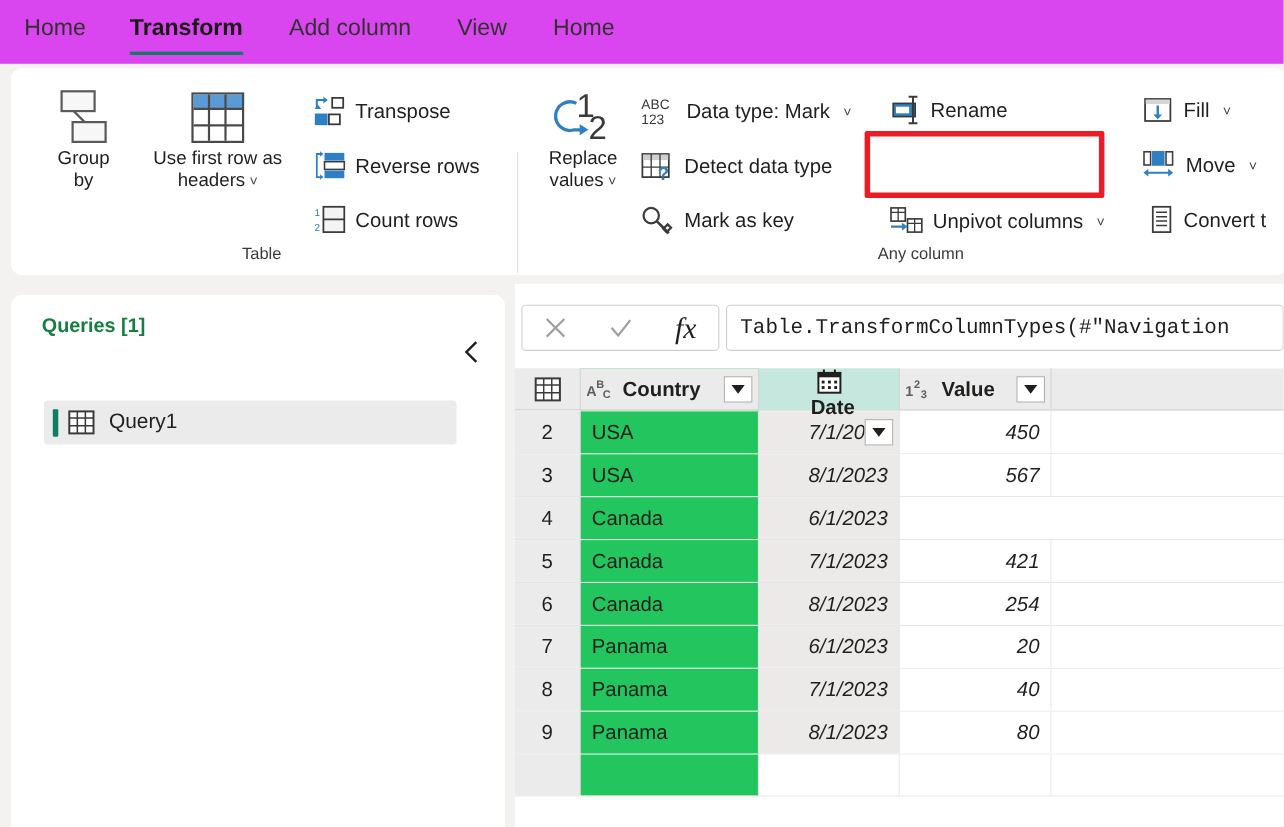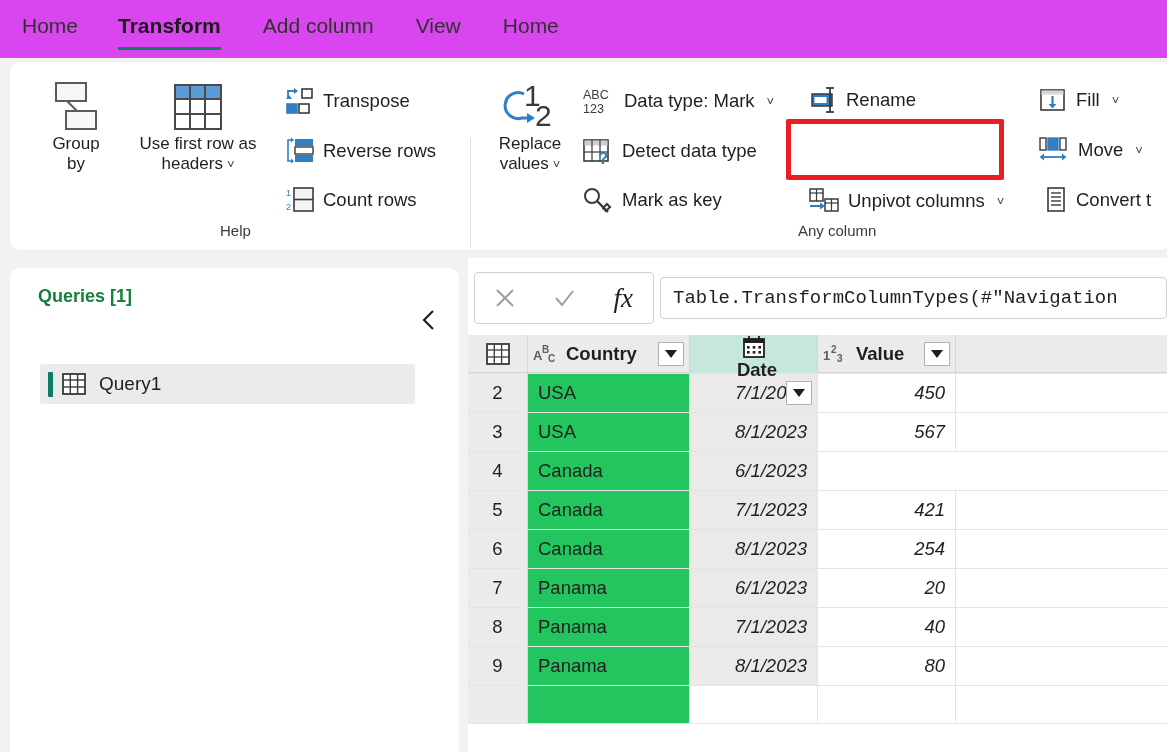--- a/index.html
+++ b/index.html
@@ -113,21 +113,21 @@
   
   .editor {
     position: absolute; left: 468px; top: 0px; width: 699px; height: 494px;
     background: #ffffff;
   }
   .fbar {
     position: absolute; left: 0px; top: 17px; width: 699px; height: 46px;
     display: flex; align-items: center;
   }
   .fbar-left {
-    width: 180px; height: 52px; margin-left: 6px;
+    width: 180px; height: 42px; margin-left: 6px;
     border: 1px solid #d2d0ce; border-radius: 4px;
     background: #fff;
     display: flex; align-items: center; justify-content: space-around;
   }
   .fbar-btn { width: 46px; height: 40px; display:flex; align-items:center; justify-content:center; cursor:pointer;}
   .fx { font-family: "Liberation Serif", serif; font-style: italic; font-size: 27px; color: #201f1e; }
   .fbar-input {
     margin-left: 6px; height: 42px; flex: 1;
     border: 1px solid #d2d0ce; border-radius: 4px;
     background: #fff;
@@ -275,21 +275,21 @@
         <svg width="30" height="28" viewBox="0 0 30 28">
           <rect x="9" y="2" width="19" height="23" fill="#f4f4f4" stroke="#3a3a3a" stroke-width="1.6"></rect>
           <line x1="9" y1="13.5" x2="28" y2="13.5" stroke="#3a3a3a" stroke-width="1.6"></line>
           <text x="1" y="10" font-size="9" fill="#2e7fc4" font-family="Liberation Sans, sans-serif">1</text>
           <text x="1" y="24" font-size="9" fill="#2e7fc4" font-family="Liberation Sans, sans-serif">2</text>
         </svg>
       </span>
       <span class="lbl">Count rows</span>
     </div>
 
-    <div class="grouplabel" style="left:210px; top:160px;">Help</div>
+    <div class="grouplabel" style="left:210px; top:160px;">Table</div>
 
     <div class="bigbtn" style="left:470px; top:18px; width:100px;">
       <span class="ico">
         <svg width="56" height="54" viewBox="0 0 56 54">
           <text x="22" y="26" font-size="30" fill="#3a3a3a" font-family="Liberation Sans, sans-serif">1</text>
           <text x="33" y="46" font-size="30" fill="#3a3a3a" font-family="Liberation Sans, sans-serif">2</text>
           <path d="M22 14 A13 13 0 1 0 20 38 L30 38" fill="none" stroke="#2e7fc4" stroke-width="3"></path>
           <path d="M25 33 L33 38 L25 43 Z" fill="#2e7fc4"></path>
         </svg>
       </span>

